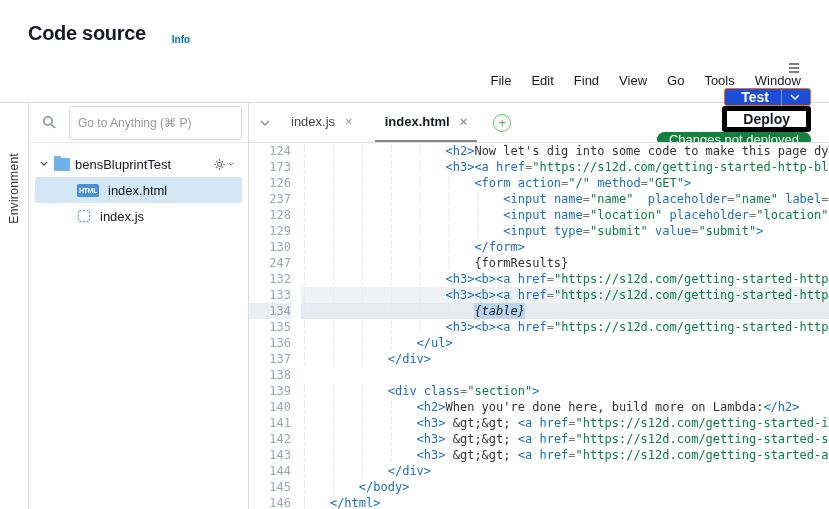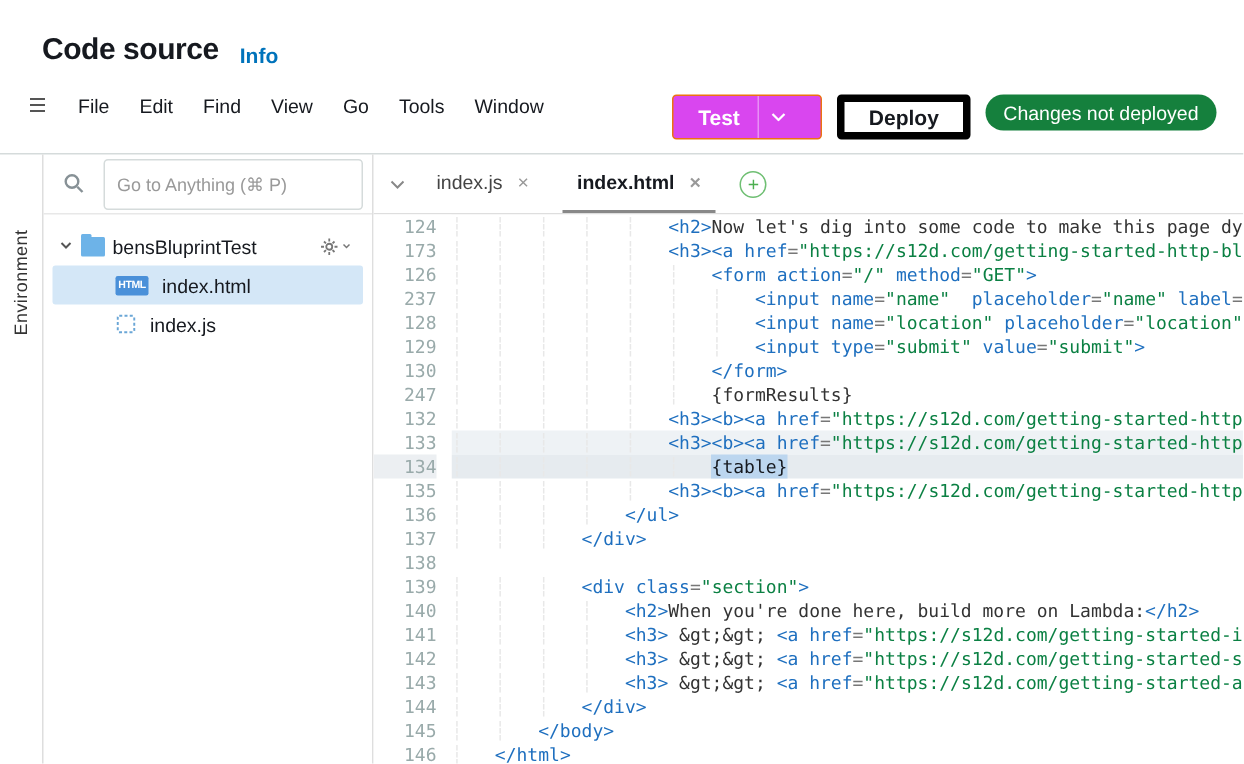--- a/index.html
+++ b/index.html
@@ -1,27 +1,27 @@
 <!DOCTYPE html>
 <html><head>
 <meta charset="utf-8">
 <style>
 * { margin: 0; padding: 0; box-sizing: border-box; }
 body { font-family: -apple-system, BlinkMacSystemFont, "Segoe UI", Arial, sans-serif; font-size: 13px; color: #16191f; background: #fff; width: 829px; height: 509px; overflow: hidden; }
 
 .header-row { display: flex; align-items: flex-end; padding: 22px 0 18px 28px; }
 .page-title { font-size: 20px; font-weight: 700; letter-spacing: -0.3px; }
-.info-link { margin-left: 14px; color: #0073bb; font-size: 14px; font-weight: 600; cursor: pointer; }
-
-.menubar { display: flex; align-items: flex-start; padding: 0 18px; height: 40px; border-bottom: 1px solid #d5dbdb; }
+.info-link { margin-left: 26px; color: #0073bb; font-size: 10px; font-weight: 600; cursor: pointer; }
+
+.menubar { display: flex; align-items: flex-end; padding: 0 18px; height: 40px; border-bottom: 1px solid #d5dbdb; flex-direction: column; }
 .menu-collapse { width: 14px; height: 14px; margin-right: 10px; display: flex; align-items: center; justify-content: center; }
 .menu-item { padding: 0 10px; font-size: 13px; color: #16191f; cursor: pointer; }
 .menu-spacer { flex: 1; }
 .btn { display: inline-flex; align-items: center; height: 30px; border-radius: 3px; font-size: 14px; cursor: pointer; border: 1px solid transparent; padding: 0 16px; font-weight: 600; }
-.btn-test { background: #d946ef; color: #fff; border-color: #ec7211; padding-right: 16px; margin-left: 22px; }
+.btn-test { background: #1d4ed8; color: #fff; border-color: #ec7211; padding-right: 3px; margin-left: 22px; }
 .btn-test .label { padding-right: 12px; }
 .btn-test .caret { border-left: 1px solid rgba(255,255,255,0.4); width: 26px; display: flex; align-items: center; justify-content: center; height: 100%; }
 .btn-deploy { background: #fff; color: #16191f; border: 5px solid #000000; margin-left: 10px; }
 .pill { display: inline-flex; align-items: center; height: 24px; background: #15803d; color: #fff; border-radius: 12px; padding: 0 12px; font-size: 13px; margin-left: 10px; }
 
 .workspace { display: flex; height: calc(509px - 60px - 40px); }
 
 .rail { width: 29px; border-right: 1px solid #dedede; display: flex; flex-direction: column; align-items: center; padding-top: 50px; }
 .rail-label { writing-mode: vertical-rl; transform: rotate(180deg); color: #333; font-size: 12px; letter-spacing: 0.3px; }
 
@@ -61,21 +61,21 @@
 .line.cur { background: #e6ebef; }
 .guides { color: #e8e8e8; }
 .gut-line.cur { background: #eceff2; }
 
 .tok-tag { color: #1e6fbf; }
 .tok-attr { color: #1e6fbf; }
 .tok-str { color: #0b8043; }
 .tok-txt { color: #333; }
 .tok-punc { color: #777; }
 .tok-brace { color: #333; }
-.sel { background: #bcd6ef; }
+.sel { background: #bcd6ef; font-style: italic; }
 
 svg { display: block; }
 </style>
 </head>
 <body>
 
 <div class="header-row">
   <div class="page-title">Code source</div>
   <div class="info-link">Info</div>
 </div>

